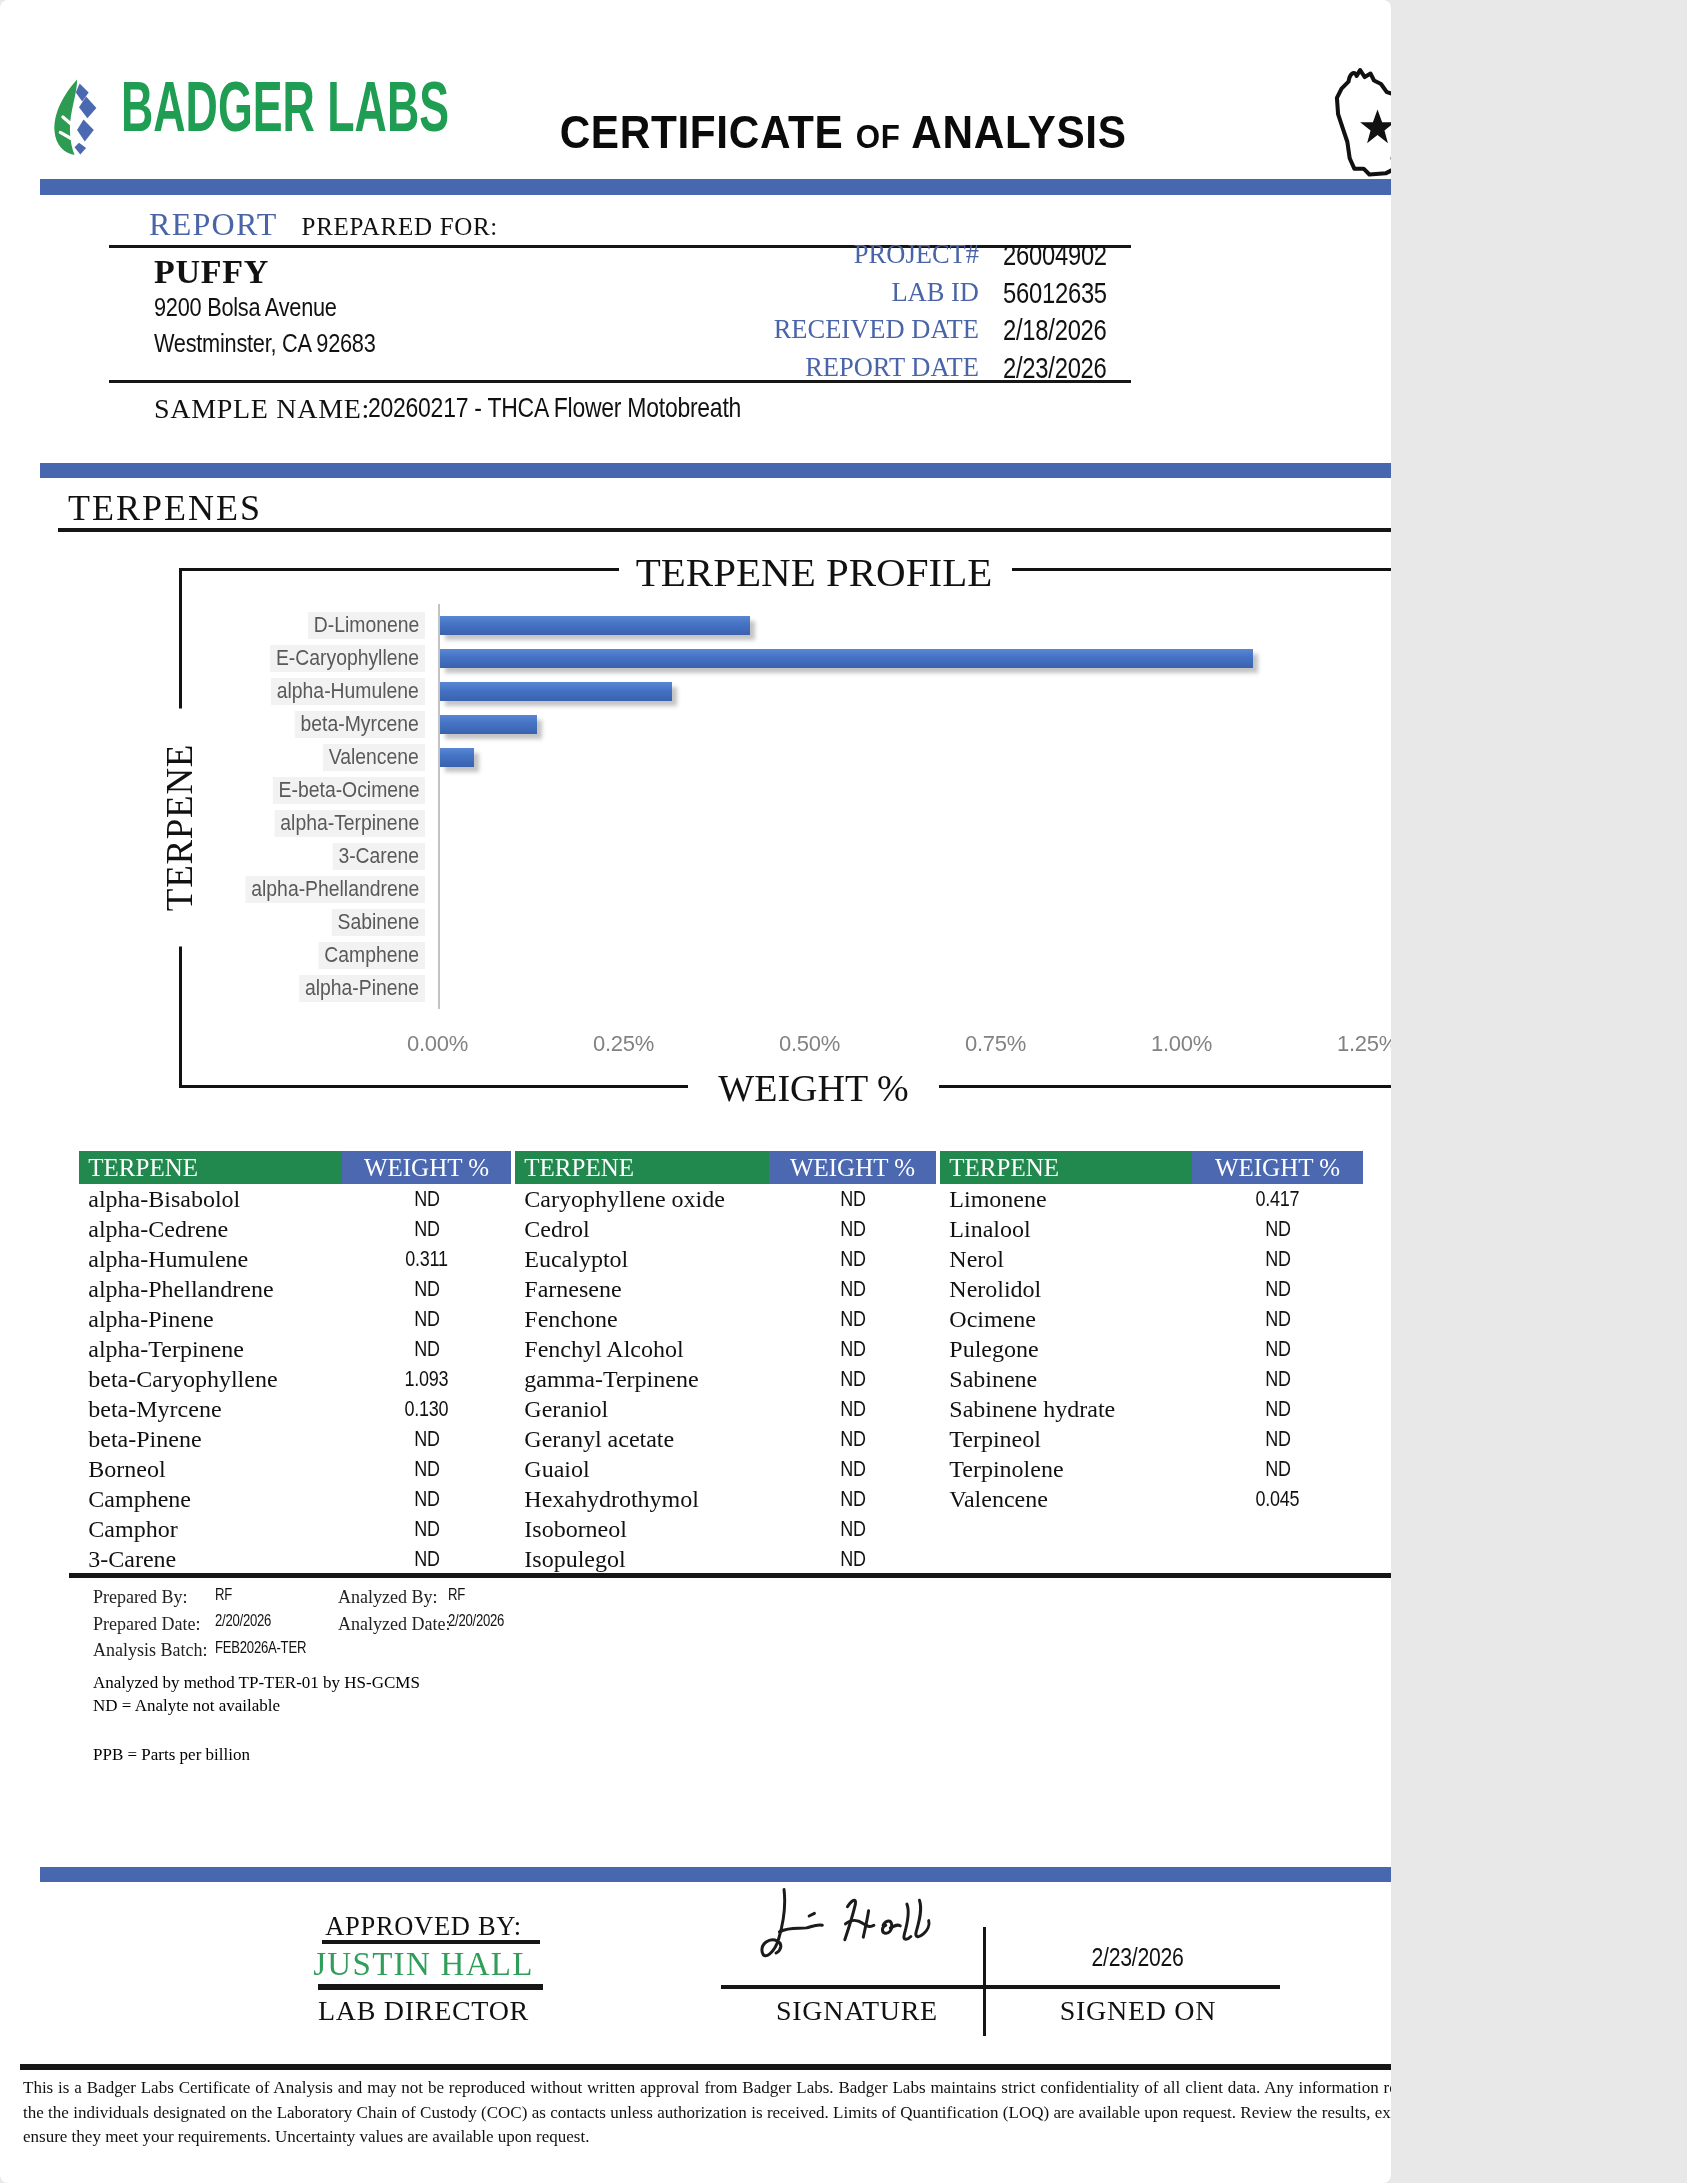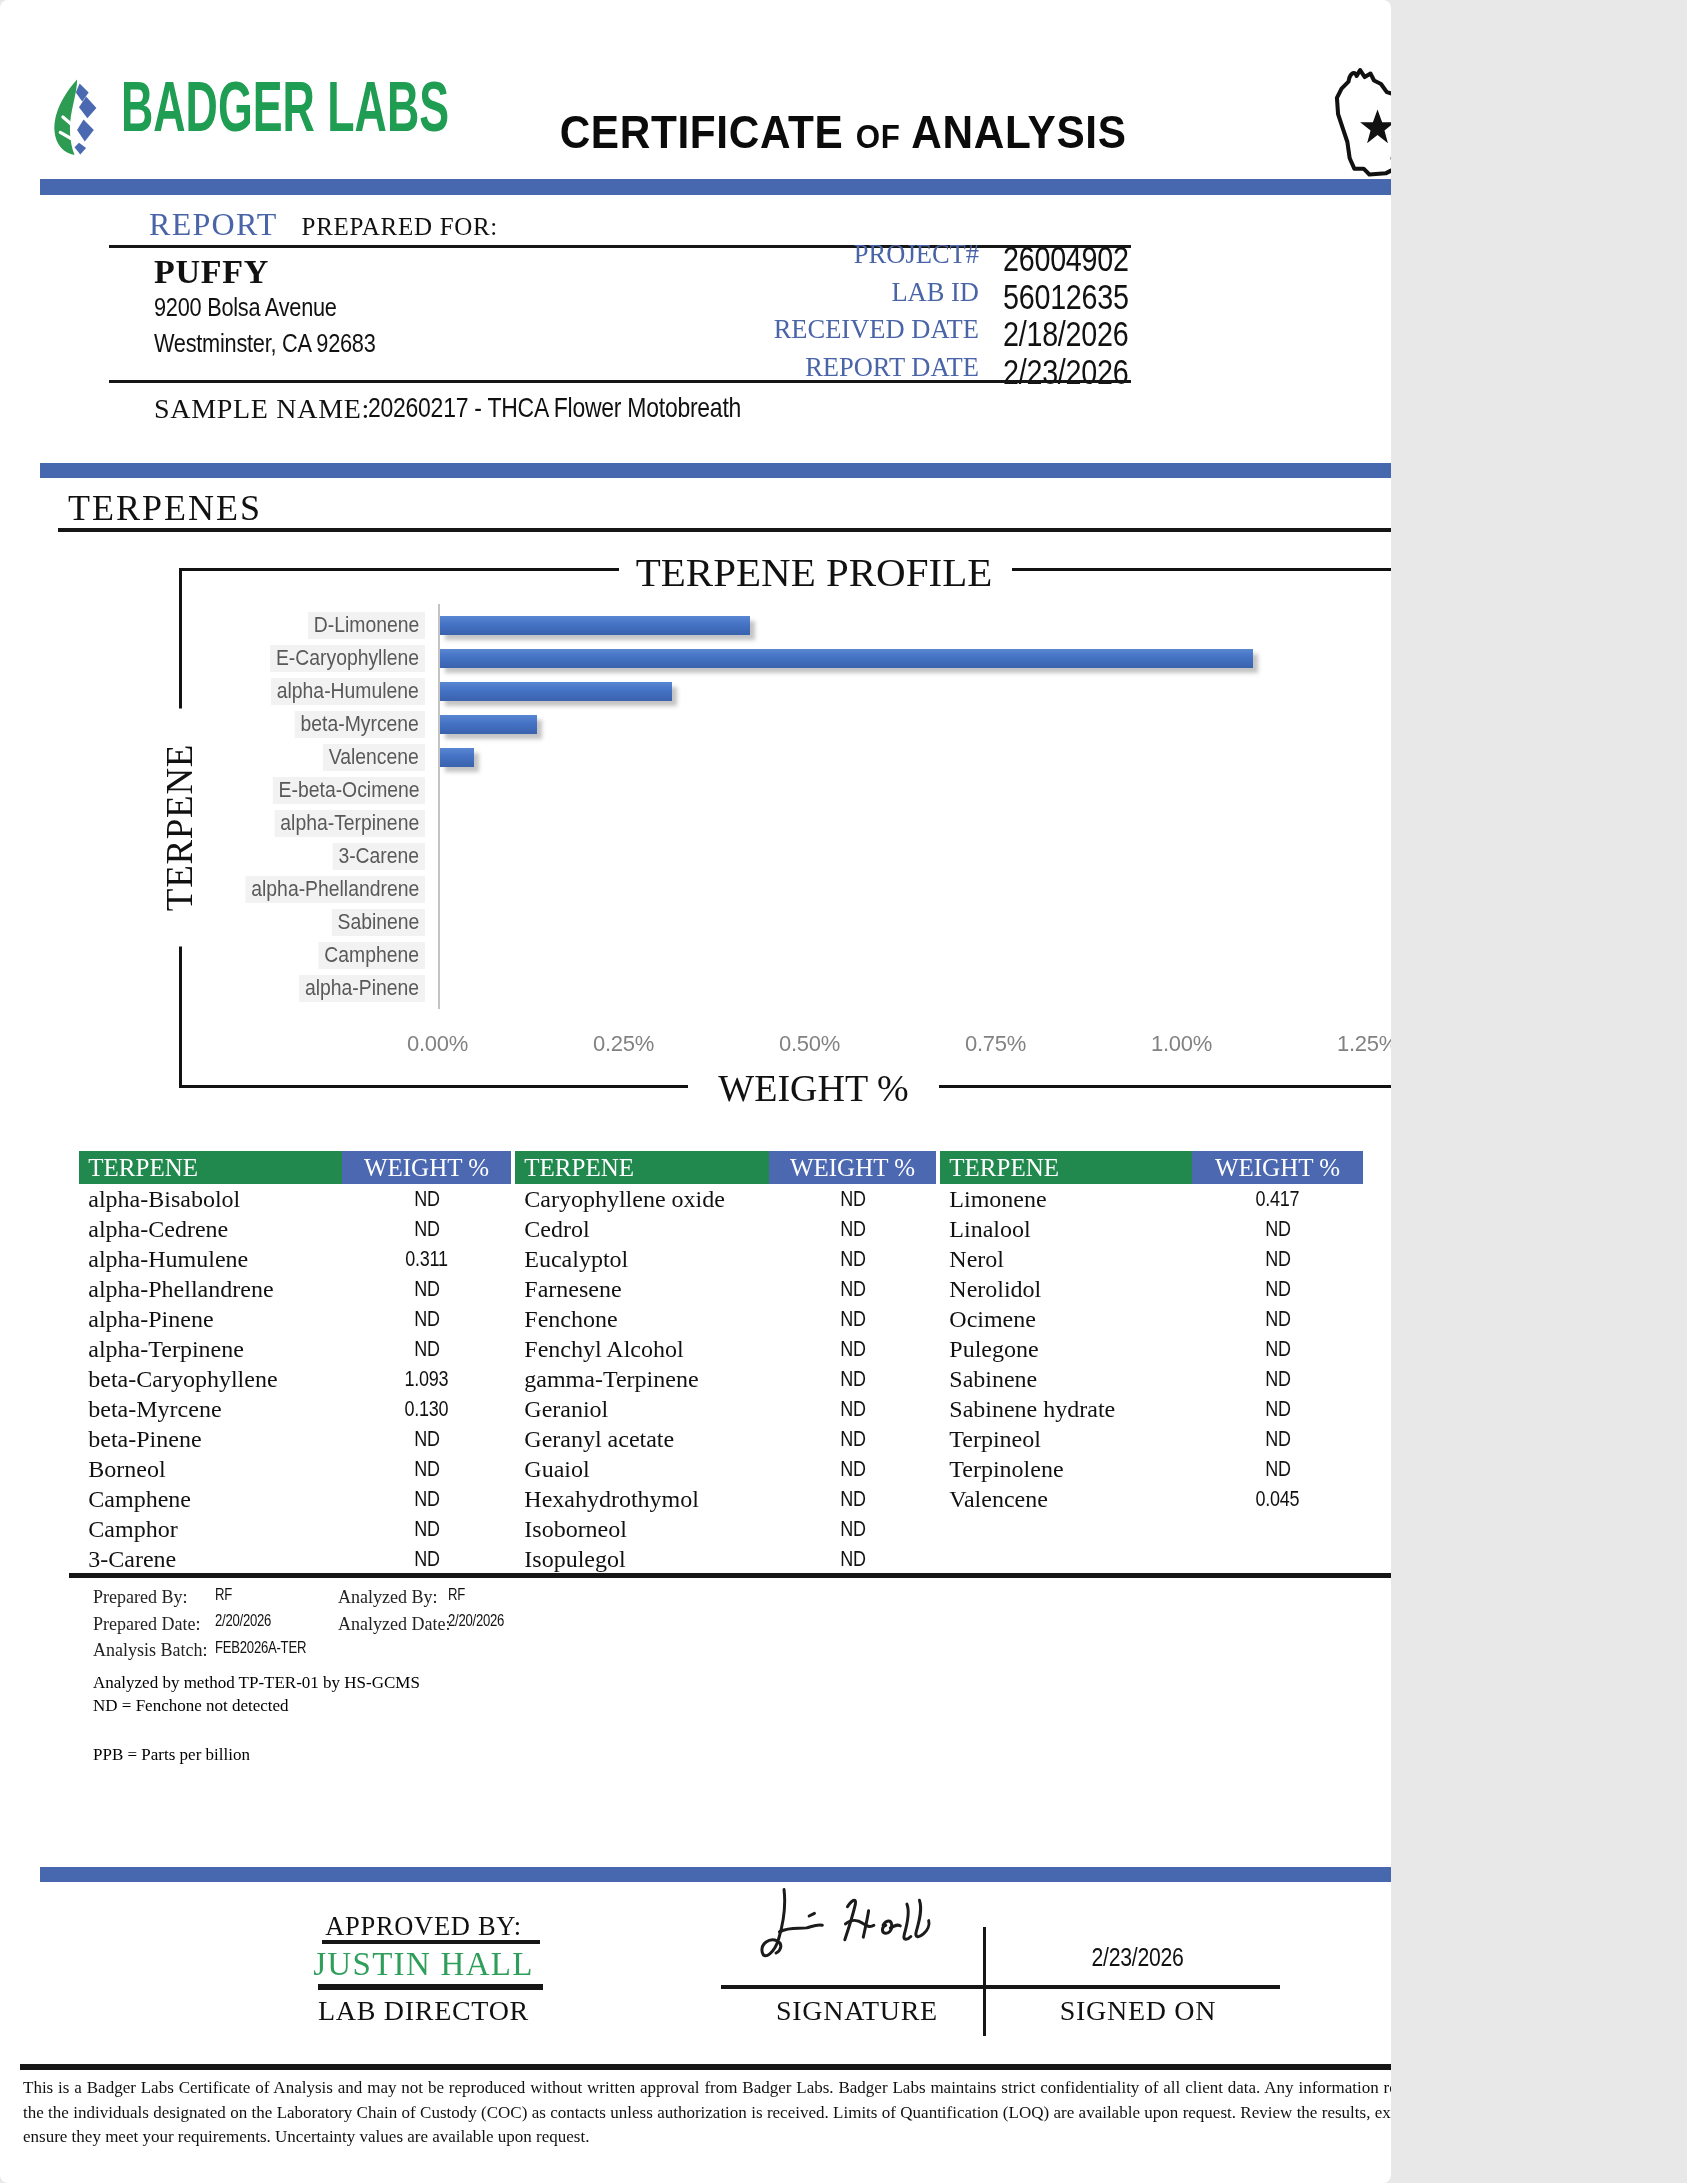--- a/index.html
+++ b/index.html
@@ -24,21 +24,21 @@
   .blue-bar{background:var(--accent,#4767AF);}
   
   .rpt-word{font-size:32px;color:var(--text-blue,#4A64A8);letter-spacing:1.3px;}
   .rpt-sub{font-size:25px;color:#111;margin-left:24px;letter-spacing:0.7px;}
   .hline{background:#161616;}
   #client-name{font-size:34px;font-weight:bold;letter-spacing:0.7px;}
   .client-addr{font-size:26.5px;}
   .f-row{position:absolute;left:0;width:516px;height:34px;}
   .f-label{position:absolute;left:0;width:370px;text-align:right;
         font-size:26.5px;color:var(--text-blue,#4A64A8);white-space:nowrap;}
-  .f-value{position:absolute;left:394px;font-size:35px;white-space:nowrap;}
+  .f-value{position:absolute;left:394px;font-size:29px;white-space:nowrap;}
   .sample-label{font-size:28px;letter-spacing:0.7px;}
   .sample-value{font-size:28px;}
   
   #terp-heading{font-size:36px;letter-spacing:2px;}
   
   #chart{width:1293px;height:520px;}
   .cb{position:absolute;background:#121212;}
   #chart-title{text-align:center;font-size:41px;background:#fff;white-space:nowrap;}
   #chart-xlabel{text-align:center;font-size:38px;background:#fff;white-space:nowrap;}
   #chart-ylabel{transform:rotate(-90deg);text-align:center;font-size:37px;
@@ -428,21 +428,21 @@
       <span class="a-label">Prepared Date:</span>
       <span class="a-val abs" style="left:122px;top:-1.3px;"><span class="cond">2/20/2026</span></span>
       <span class="a-label abs" style="left:245px;top:0;">Analyzed Date:</span>
       <span class="a-val abs" style="left:355px;top:-1.3px;"><span class="cond">2/20/2026</span></span>
     </div>
     <div class="a-row" style="top:53px;">
       <span class="a-label">Analysis Batch:</span>
       <span class="a-val abs" style="left:122px;top:-1.3px;"><span class="cond">FEB2026A-TER</span></span>
     </div>
     <div class="a-note abs" style="left:0;top:86px;">Analyzed by method TP-TER-01 by HS-GCMS</div>
-    <div class="a-note abs" style="left:0;top:109px;">ND = Fenchone not detected</div>
+    <div class="a-note abs" style="left:0;top:109px;">ND = Analyte not available</div>
     <div class="a-note abs" style="left:0;top:131px;margin-top:27px;">PPB = Parts per billion</div>
   </div>
 
   <div class="abs blue-bar" style="left:40px;top:1867px;width:1608px;height:14.6px;"></div>
 
   <div class="abs app-label" style="left:298px;top:1911px;width:251px;">APPROVED BY:</div>
   <div class="abs hline" style="left:322px;top:1940px;width:218px;height:4px;"></div>
   <div id="approver-name" class="abs" style="left:291px;top:1946px;width:265px;">JUSTIN HALL</div>
   <div class="abs hline" style="left:318px;top:1984px;width:225px;height:6px;"></div>
   <div class="abs sig-caption" style="left:291px;top:1995px;width:265px;">LAB DIRECTOR</div>

